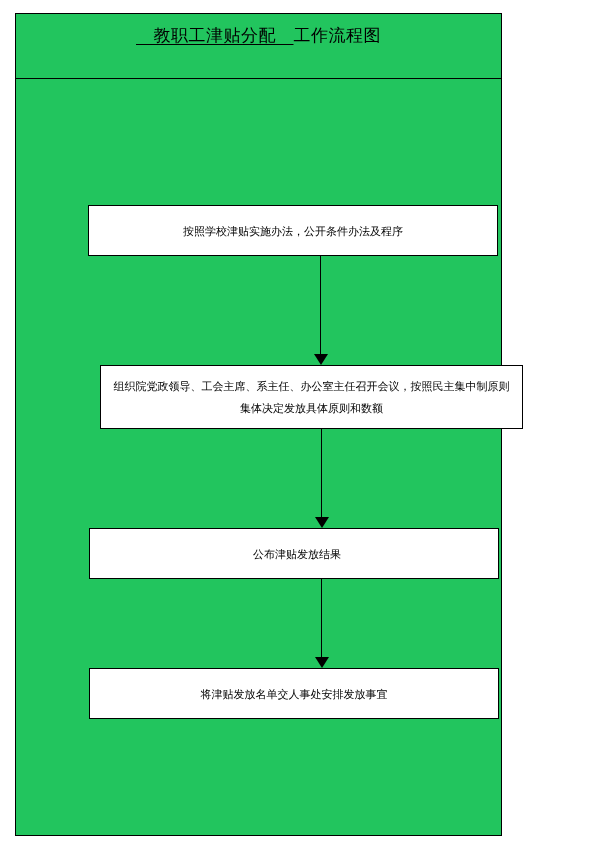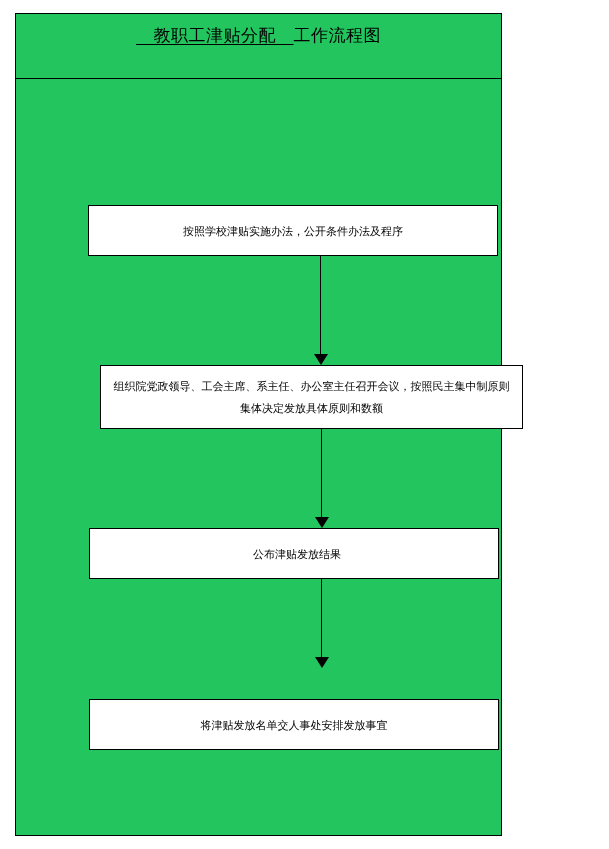--- a/index.html
+++ b/index.html
@@ -78,21 +78,21 @@
     font-family: "Liberation Sans", "DejaVu Sans", sans-serif;
   }
   .flow-box .box-text {
     display: block;
     width: 100%;
   }
 
   #box-1 { left: 72px; top: 126px; width: 410px; height: 51px; }
   #box-2 { left: 84px; top: 286px; width: 423px; height: 64px; }
   #box-3 { left: 73px; top: 449px; width: 410px; height: 51px; padding-left: 14px; }
-  #box-4 { left: 73px; top: 620px; width: 410px; height: 51px; }
+  #box-4 { left: 73px; top: 589px; width: 410px; height: 51px; }
 
   
   .flow-arrow {
     position: absolute;
     width: 14px;
   }
   .flow-arrow .arrow-shaft {
     position: absolute;
     left: 6px;
     top: 0;

